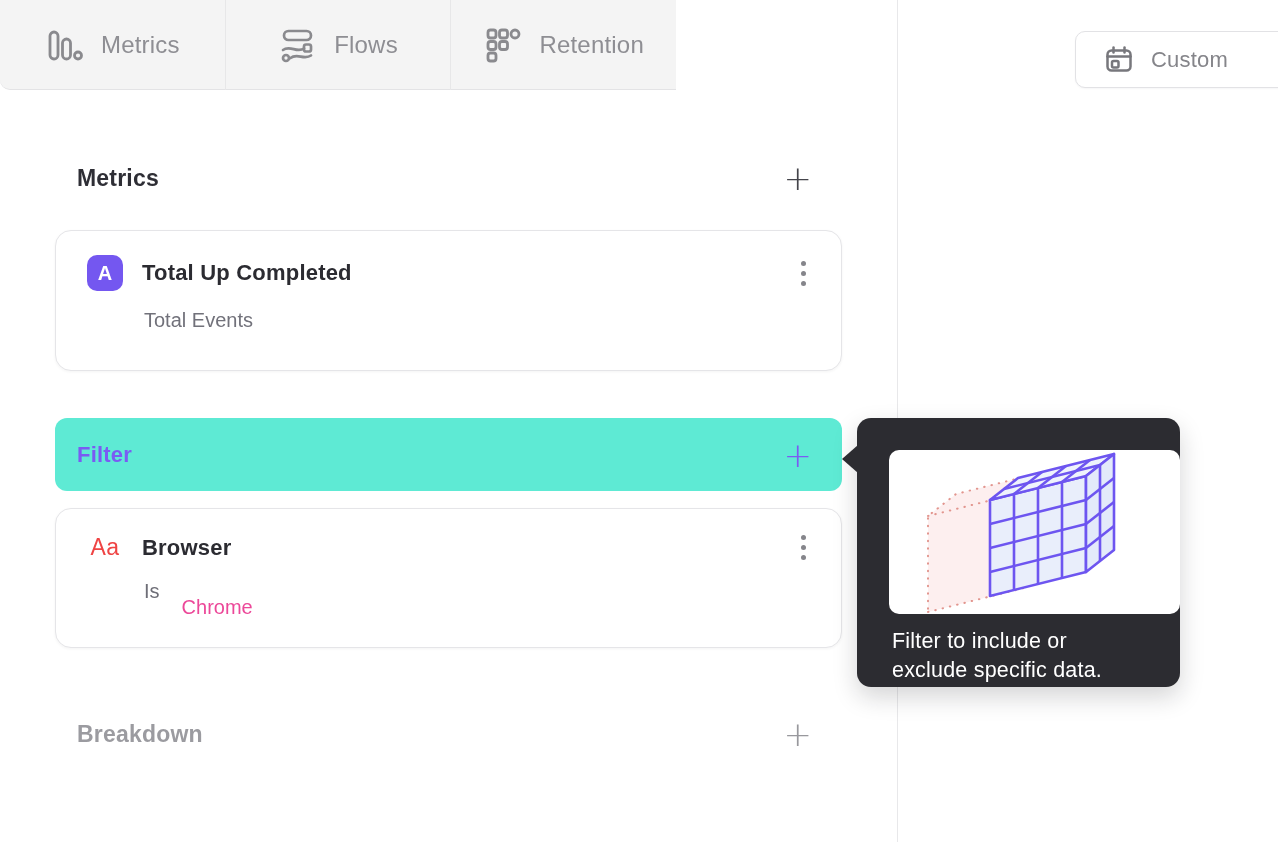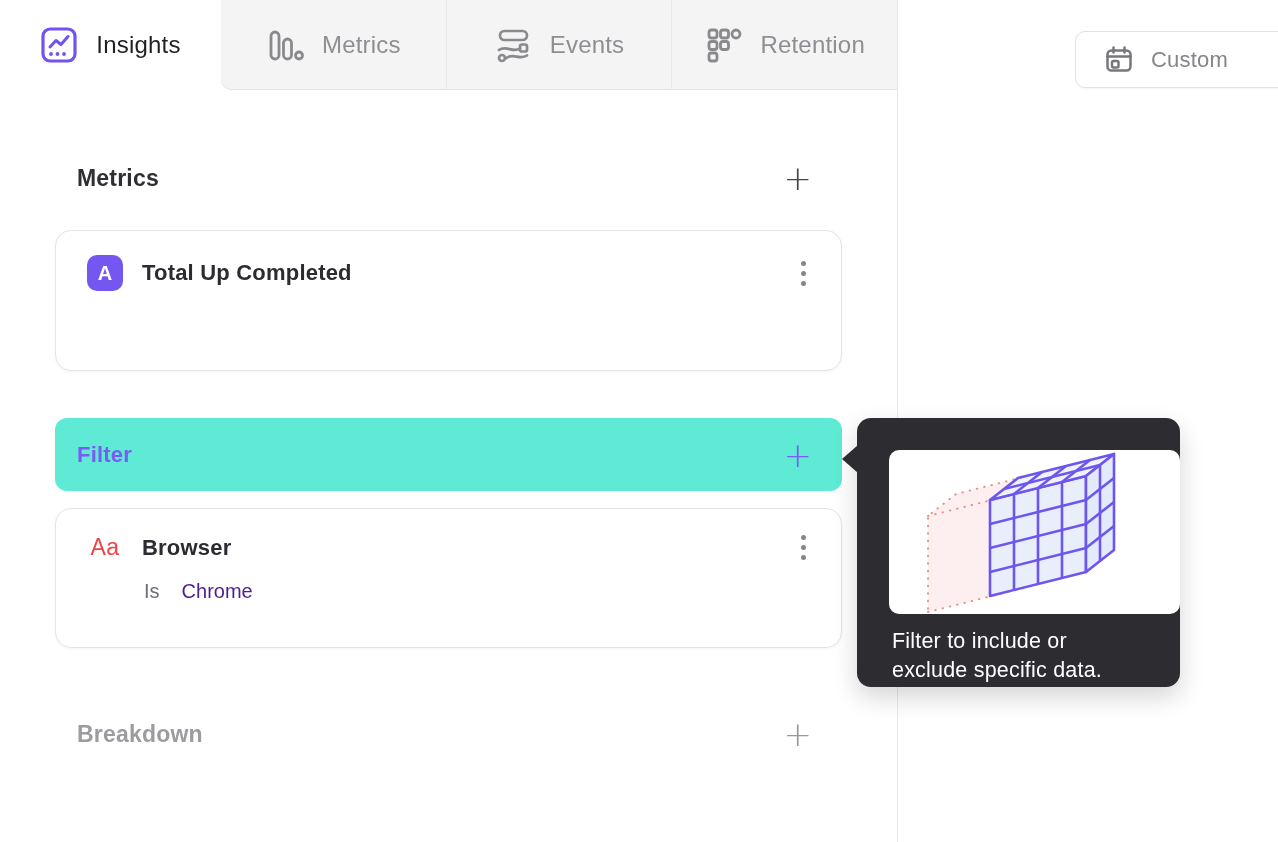--- a/index.html
+++ b/index.html
@@ -39,21 +39,21 @@
     justify-content:center; }
   .card-title { margin-left:19px; font-size:22px; font-weight:600; color:#2b2b31;
     letter-spacing:.2px; }
   .kebab { margin-left:auto; display:flex; flex-direction:column; gap:5px;
     align-items:center; cursor:pointer; padding:2px; }
   .kebab i { width:5px; height:5px; border-radius:50%; background:#85858b; }
   .card-sub { margin:18px 0 0 57px; font-size:20px; color:#71717a; }
   .aa-glyph { width:36px; text-align:center; font-size:23px; font-weight:500;
     color:#ef4444; letter-spacing:.5px; }
   .cond-row { margin:18px 0 0 57px; font-size:20px; color:#6e6e77; display:flex; gap:22px; }
-  .cond-value { color:#4c1d95; }
+  .cond-value { color:#ec4899;margin-top:16px; }
 
   .filter-row { position:absolute; left:55px; top:418px; width:787px; height:73px;
     background:#5eead4; border-radius:12px; display:flex; align-items:center;
     padding:0 30px 0 22px; }
   .filter-title { font-size:22px; font-weight:600; color:#7a5bf3; letter-spacing:.2px; }
   .filter-row .plus { color:#7a5bf3; }
 
   .breakdown-header .section-title { color:#9b9ba0; }
   .breakdown-header .plus { color:#98989d; }
 
@@ -77,32 +77,20 @@
   .custom-label { font-size:22px; color:#85858a; letter-spacing:.2px; }
 
   svg { display:block; }
 </style>
 </head>
 <body>
 
 <div class="page">
 
   <div class="tabbar">
-    <div class="tab tab-active">
-      <span>
-        <svg width="38" height="38" viewBox="0 0 38 38" fill="none">
-          <rect x="3" y="3" width="32" height="32" rx="7" stroke="#7353f0" stroke-width="3.2"></rect>
-          <polyline points="10,21 16,14.5 21,18.5 28,10.5" stroke="#7353f0" stroke-width="3" stroke-linecap="round" stroke-linejoin="round" fill="none"></polyline>
-          <circle cx="11" cy="28" r="1.9" fill="#7353f0"></circle>
-          <circle cx="17.5" cy="28" r="1.9" fill="#7353f0"></circle>
-          <circle cx="24" cy="28" r="1.9" fill="#7353f0"></circle>
-        </svg>
-      </span>
-      <span class="tab-label">Insights</span>
-    </div>
 
     <div class="tab-group">
       <div class="tab tab-inactive">
         <span>
           <svg width="38" height="38" viewBox="0 0 38 38" fill="none" stroke="#8a8a8e" stroke-width="2.8">
             <rect x="5" y="6" width="8" height="27" rx="4"></rect>
             <rect x="17.5" y="13" width="8" height="20" rx="4"></rect>
             <rect x="29.5" y="26" width="7" height="7" rx="3.5"></rect>
           </svg>
         </span>
@@ -111,21 +99,21 @@
       <div class="tab tab-inactive">
         <span>
           <svg width="38" height="38" viewBox="0 0 38 38" fill="none" stroke="#8a8a8e" stroke-width="2.7" stroke-linecap="round">
             <rect x="6" y="5" width="27" height="9" rx="4.5"></rect>
             <path d="M5,24 C12,18.5 19,27.5 26,22.5"></path>
             <rect x="26" y="18.5" width="7" height="7" rx="2"></rect>
             <path d="M12.5,32 C19,26.5 26,34.5 33,29.5"></path>
             <circle cx="8" cy="32" r="3"></circle>
           </svg>
         </span>
-        <span class="tab-label">Events</span>
+        <span class="tab-label">Flows</span>
       </div>
       <div class="tab tab-inactive">
         <span>
           <svg width="38" height="38" viewBox="0 0 38 38" fill="none" stroke="#8a8a8e" stroke-width="2.8">
             <rect x="5" y="4" width="8" height="8" rx="2.5"></rect>
             <rect x="16.5" y="4" width="8" height="8" rx="2.5"></rect>
             <rect x="28" y="4" width="8" height="8" rx="4"></rect>
             <rect x="5" y="15.5" width="8" height="8" rx="2.5"></rect>
             <rect x="16.5" y="15.5" width="8" height="8" rx="2.5"></rect>
             <rect x="5" y="27" width="8" height="8" rx="2.5"></rect>
@@ -157,20 +145,21 @@
   <div class="card" style="top:230px; height:141px;">
     <div class="card-row1">
       <span class="badge-a">A</span>
       <span class="card-title">Total Up Completed</span>
       <span class="kebab">
           <i></i>
           <i></i>
           <i></i>
         </span>
     </div>
+    <div class="card-sub">Total Events</div>
   </div>
 
   <div class="filter-row">
     <span class="filter-title">Filter</span>
     <span class="plus">+</span>
   </div>
 
   <div class="card" style="top:508px; height:140px;">
     <div class="card-row1">
       <span class="aa-glyph">Aa</span>

